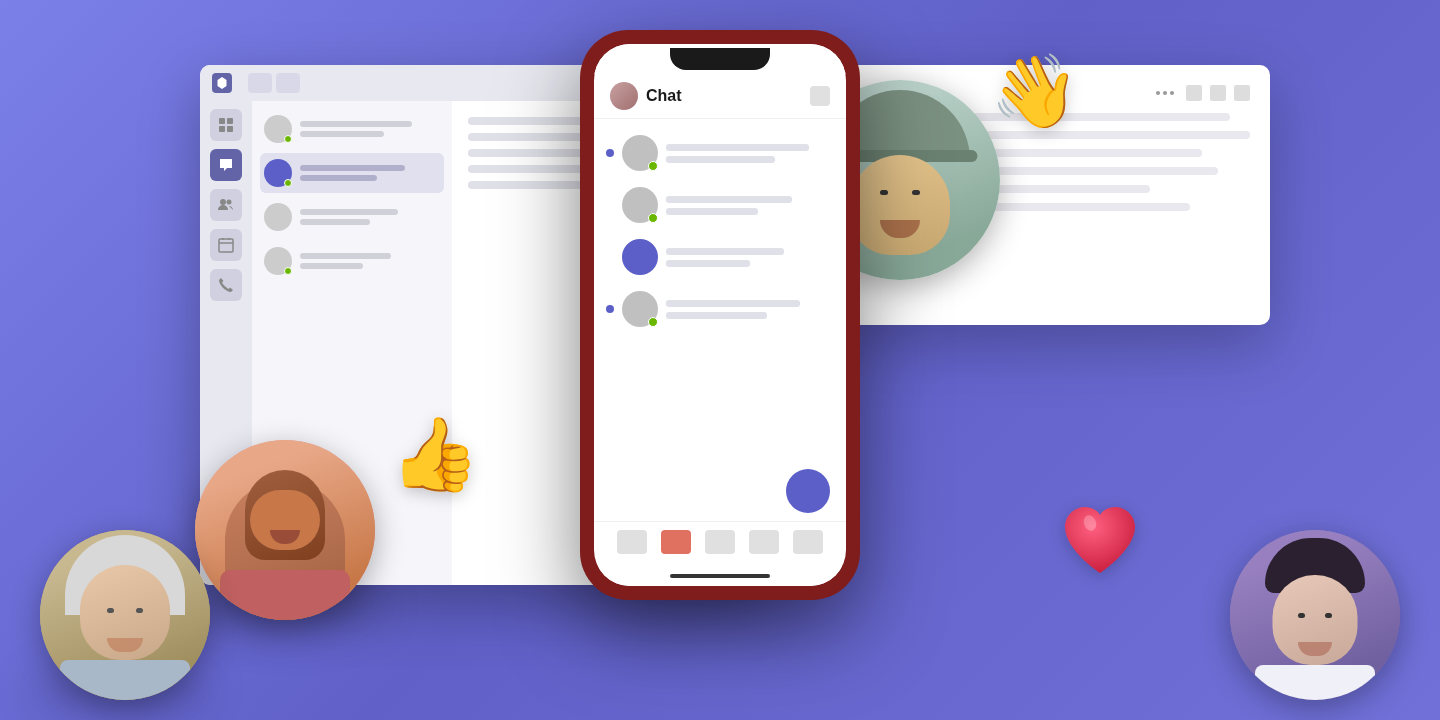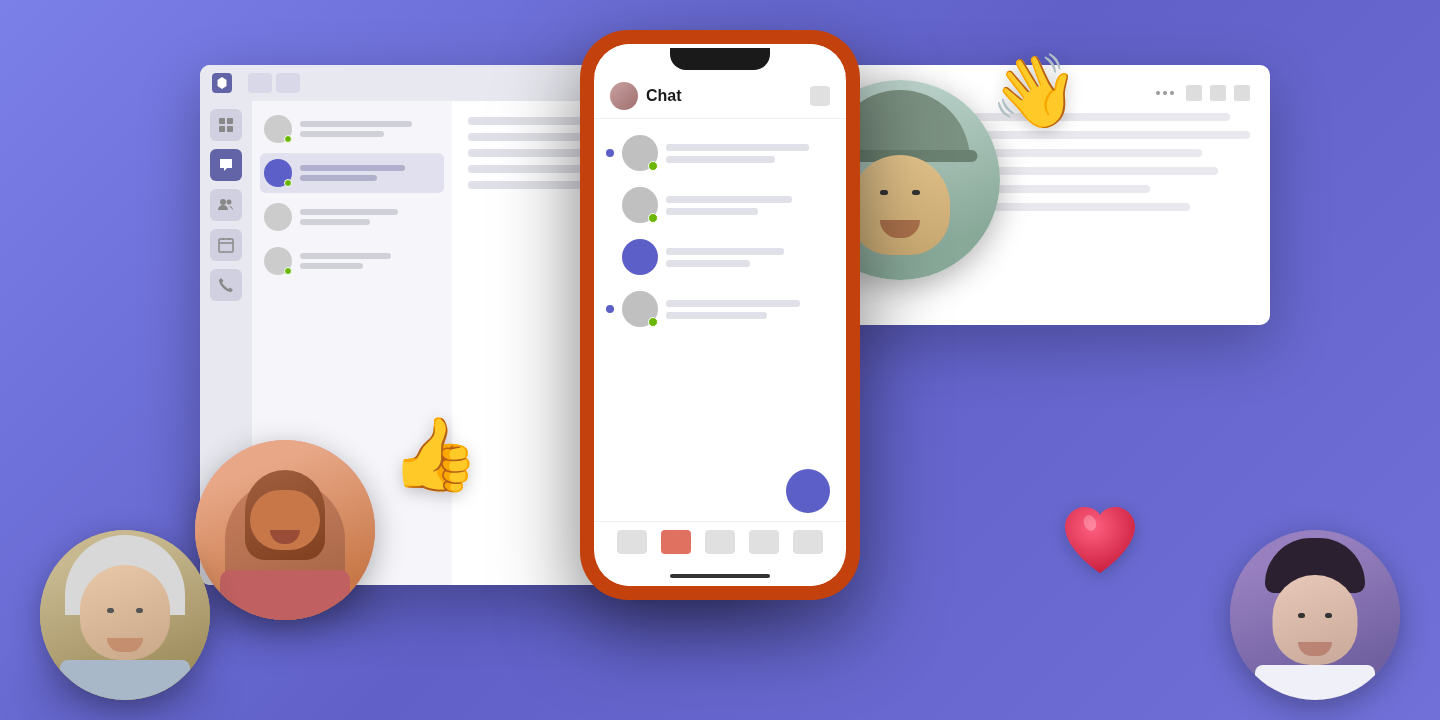--- a/index.html
+++ b/index.html
@@ -238,21 +238,21 @@
     }
 
     
     .phone {
       position: absolute;
       top: 30px;
       left: 50%;
       transform: translateX(-50%);
       width: 280px;
       height: 570px;
-      background: #c2410c;
+      background: #7f1d1d;
       border-radius: 48px;
       padding: 14px;
       box-shadow: 0 30px 80px rgba(0,0,0,0.5);
       z-index: 10;
     }
 
     .phone-inner {
       width: 100%;
       height: 100%;
       background: white;

